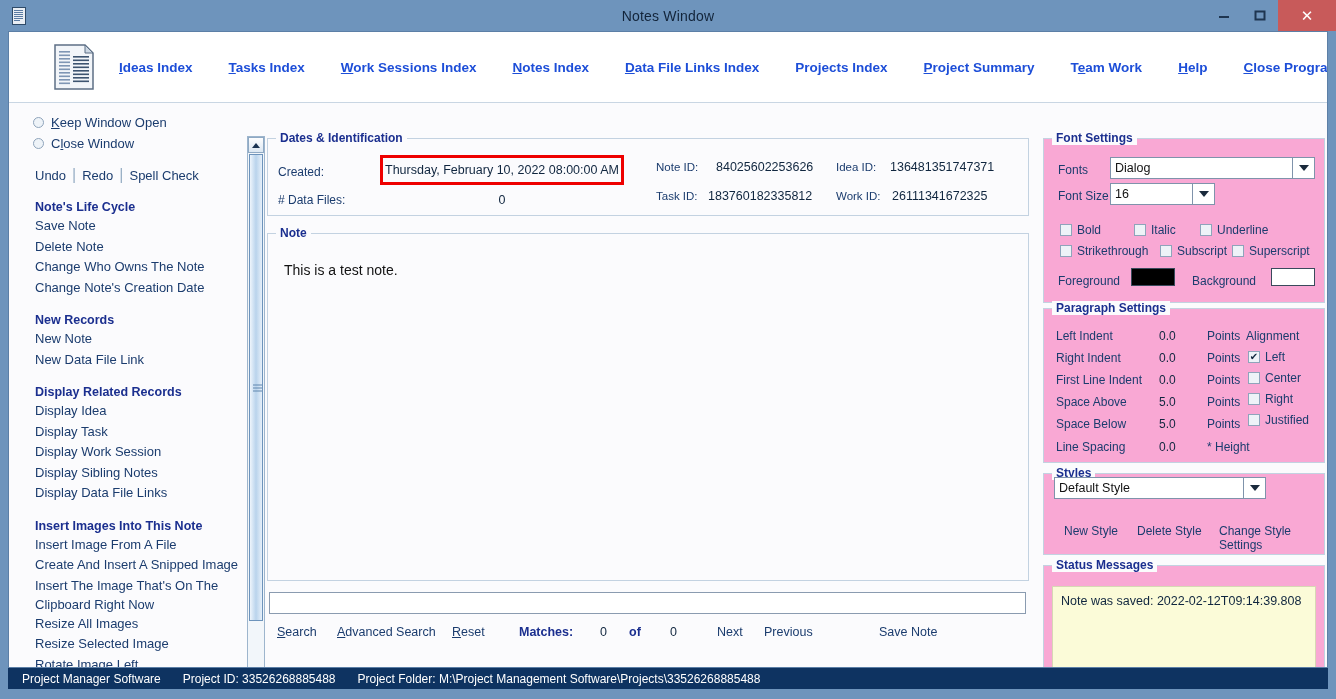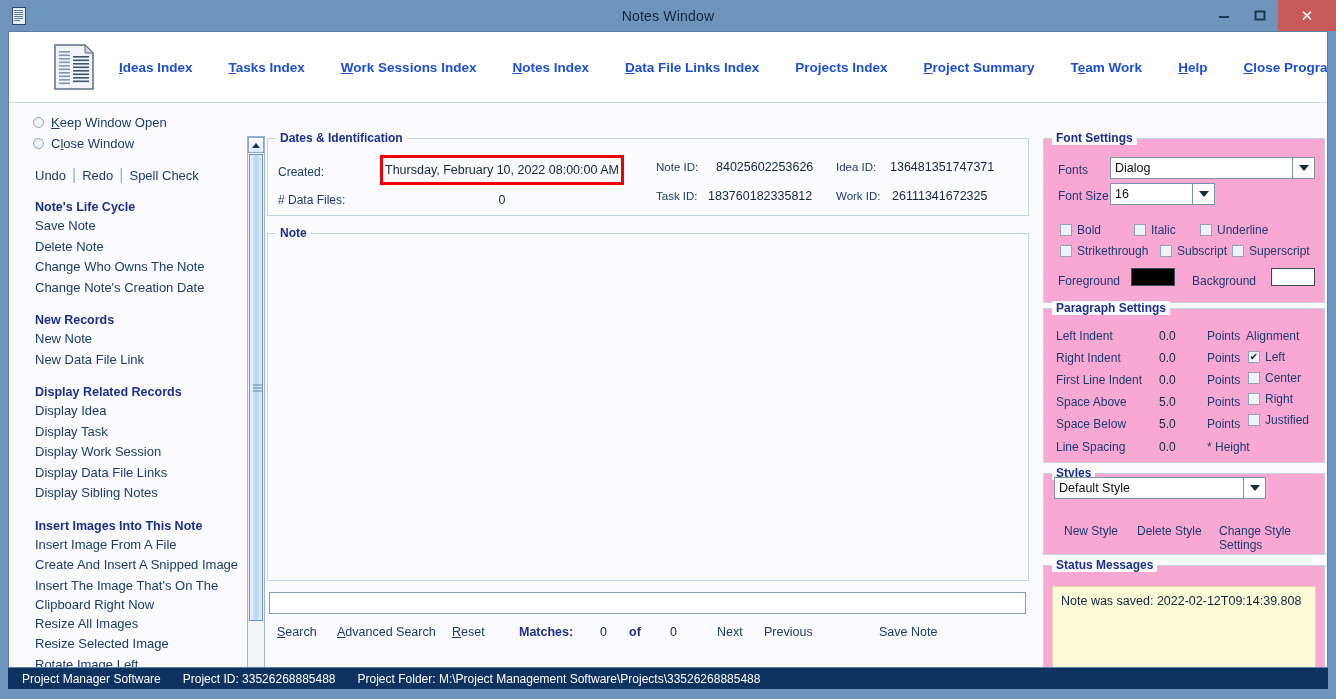--- a/index.html
+++ b/index.html
@@ -307,22 +307,22 @@
     <div class="sb-item">Change Note's Creation Date</div>
 
     <div class="sb-head">New Records</div>
     <div class="sb-item">New Note</div>
     <div class="sb-item">New Data File Link</div>
 
     <div class="sb-head">Display Related Records</div>
     <div class="sb-item">Display Idea</div>
     <div class="sb-item">Display Task</div>
     <div class="sb-item">Display Work Session</div>
+    <div class="sb-item">Display Sibling Notes</div>
     <div class="sb-item">Display Data File Links</div>
-    <div class="sb-item">Display Sibling Notes</div>
 
     <div class="sb-head">Insert Images Into This Note</div>
     <div class="sb-item">Insert Image From A File</div>
     <div class="sb-item">Create And Insert A Snipped Image</div>
     <div class="sb-item wrap">Insert The Image That's On The Clipboard Right Now</div>
     <div class="sb-item">Resize All Images</div>
     <div class="sb-item">Resize Selected Image</div>
     <div class="sb-item">Rotate Image Left</div>
 
   </div>
@@ -357,20 +357,21 @@
       <div class="idlabel" style="left:568px; top:22px;">Idea ID:</div>
       <div class="idvalue" style="left:622px; top:21px;">136481351747371</div>
       <div class="idlabel" style="left:388px; top:51px;">Task ID:</div>
       <div class="idvalue" style="left:440px; top:50px;">183760182335812</div>
       <div class="idlabel" style="left:568px; top:51px;">Work ID:</div>
       <div class="idvalue" style="left:624px; top:50px;">26111341672325</div>
     </div>
 
     <div class="group" id="grp-note">
       <div class="legend">Note</div>
+      <div id="note-text">This is a test note.</div>
     </div>
 
     <input id="search-input" type="text" value="" placeholder="" style="">
 
     <div class="bb-link" style="left:10px; top:515px;"><span class="mn">S</span>earch</div>
     <div class="bb-link" style="left:70px; top:515px;"><span class="mn">A</span>dvanced Search</div>
     <div class="bb-link" style="left:185px; top:515px;"><span class="mn">R</span>eset</div>
     <div class="bb-bold" style="left:252px; top:515px;">Matches:</div>
     <div class="bb-val" style="left:333px; top:515px;">0</div>
     <div class="bb-bold" style="left:362px; top:515px;">of</div>

